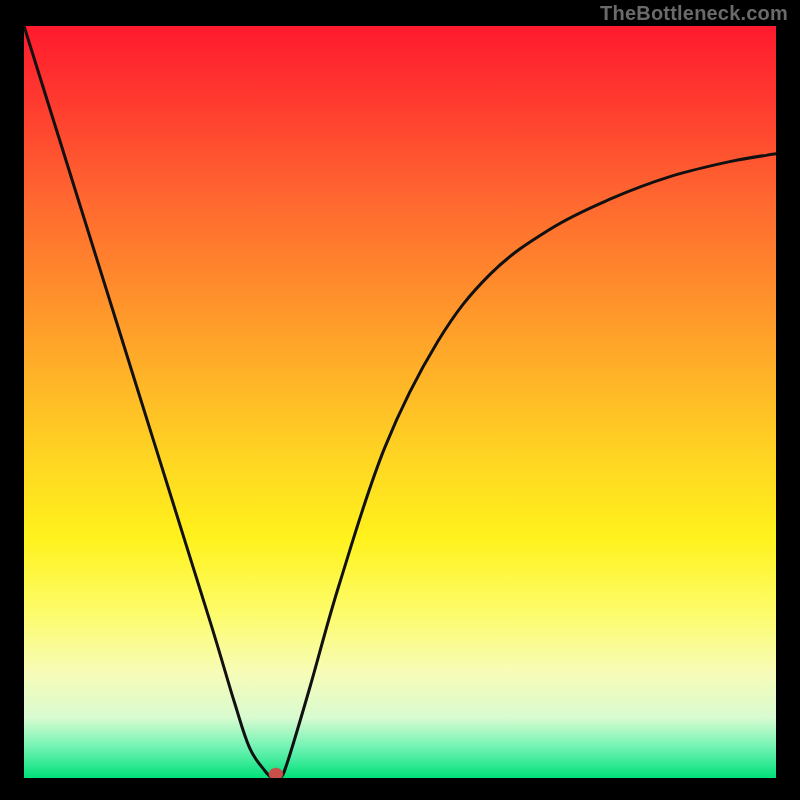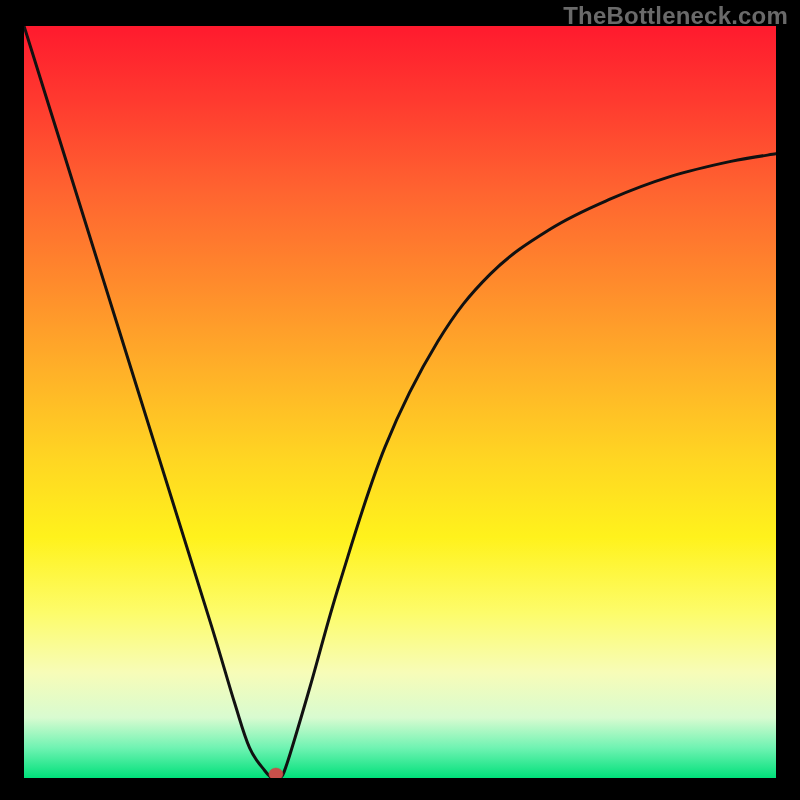--- a/index.html
+++ b/index.html
@@ -8,21 +8,21 @@
     position: relative;
     width: 800px;
     height: 800px;
     background: #000;
   }
   .watermark {
     position: absolute;
     top: 2px;
     right: 12px;
     font-family: Arial, Helvetica, sans-serif;
-    font-size: 24px;
+    font-size: 20px;
     font-weight: 600;
     color: #6a6a6a;
     letter-spacing: 0.2px;
     z-index: 5;
   }
   .plot-area {
     position: absolute;
     left: 24px;
     top: 26px;
     width: 752px;

